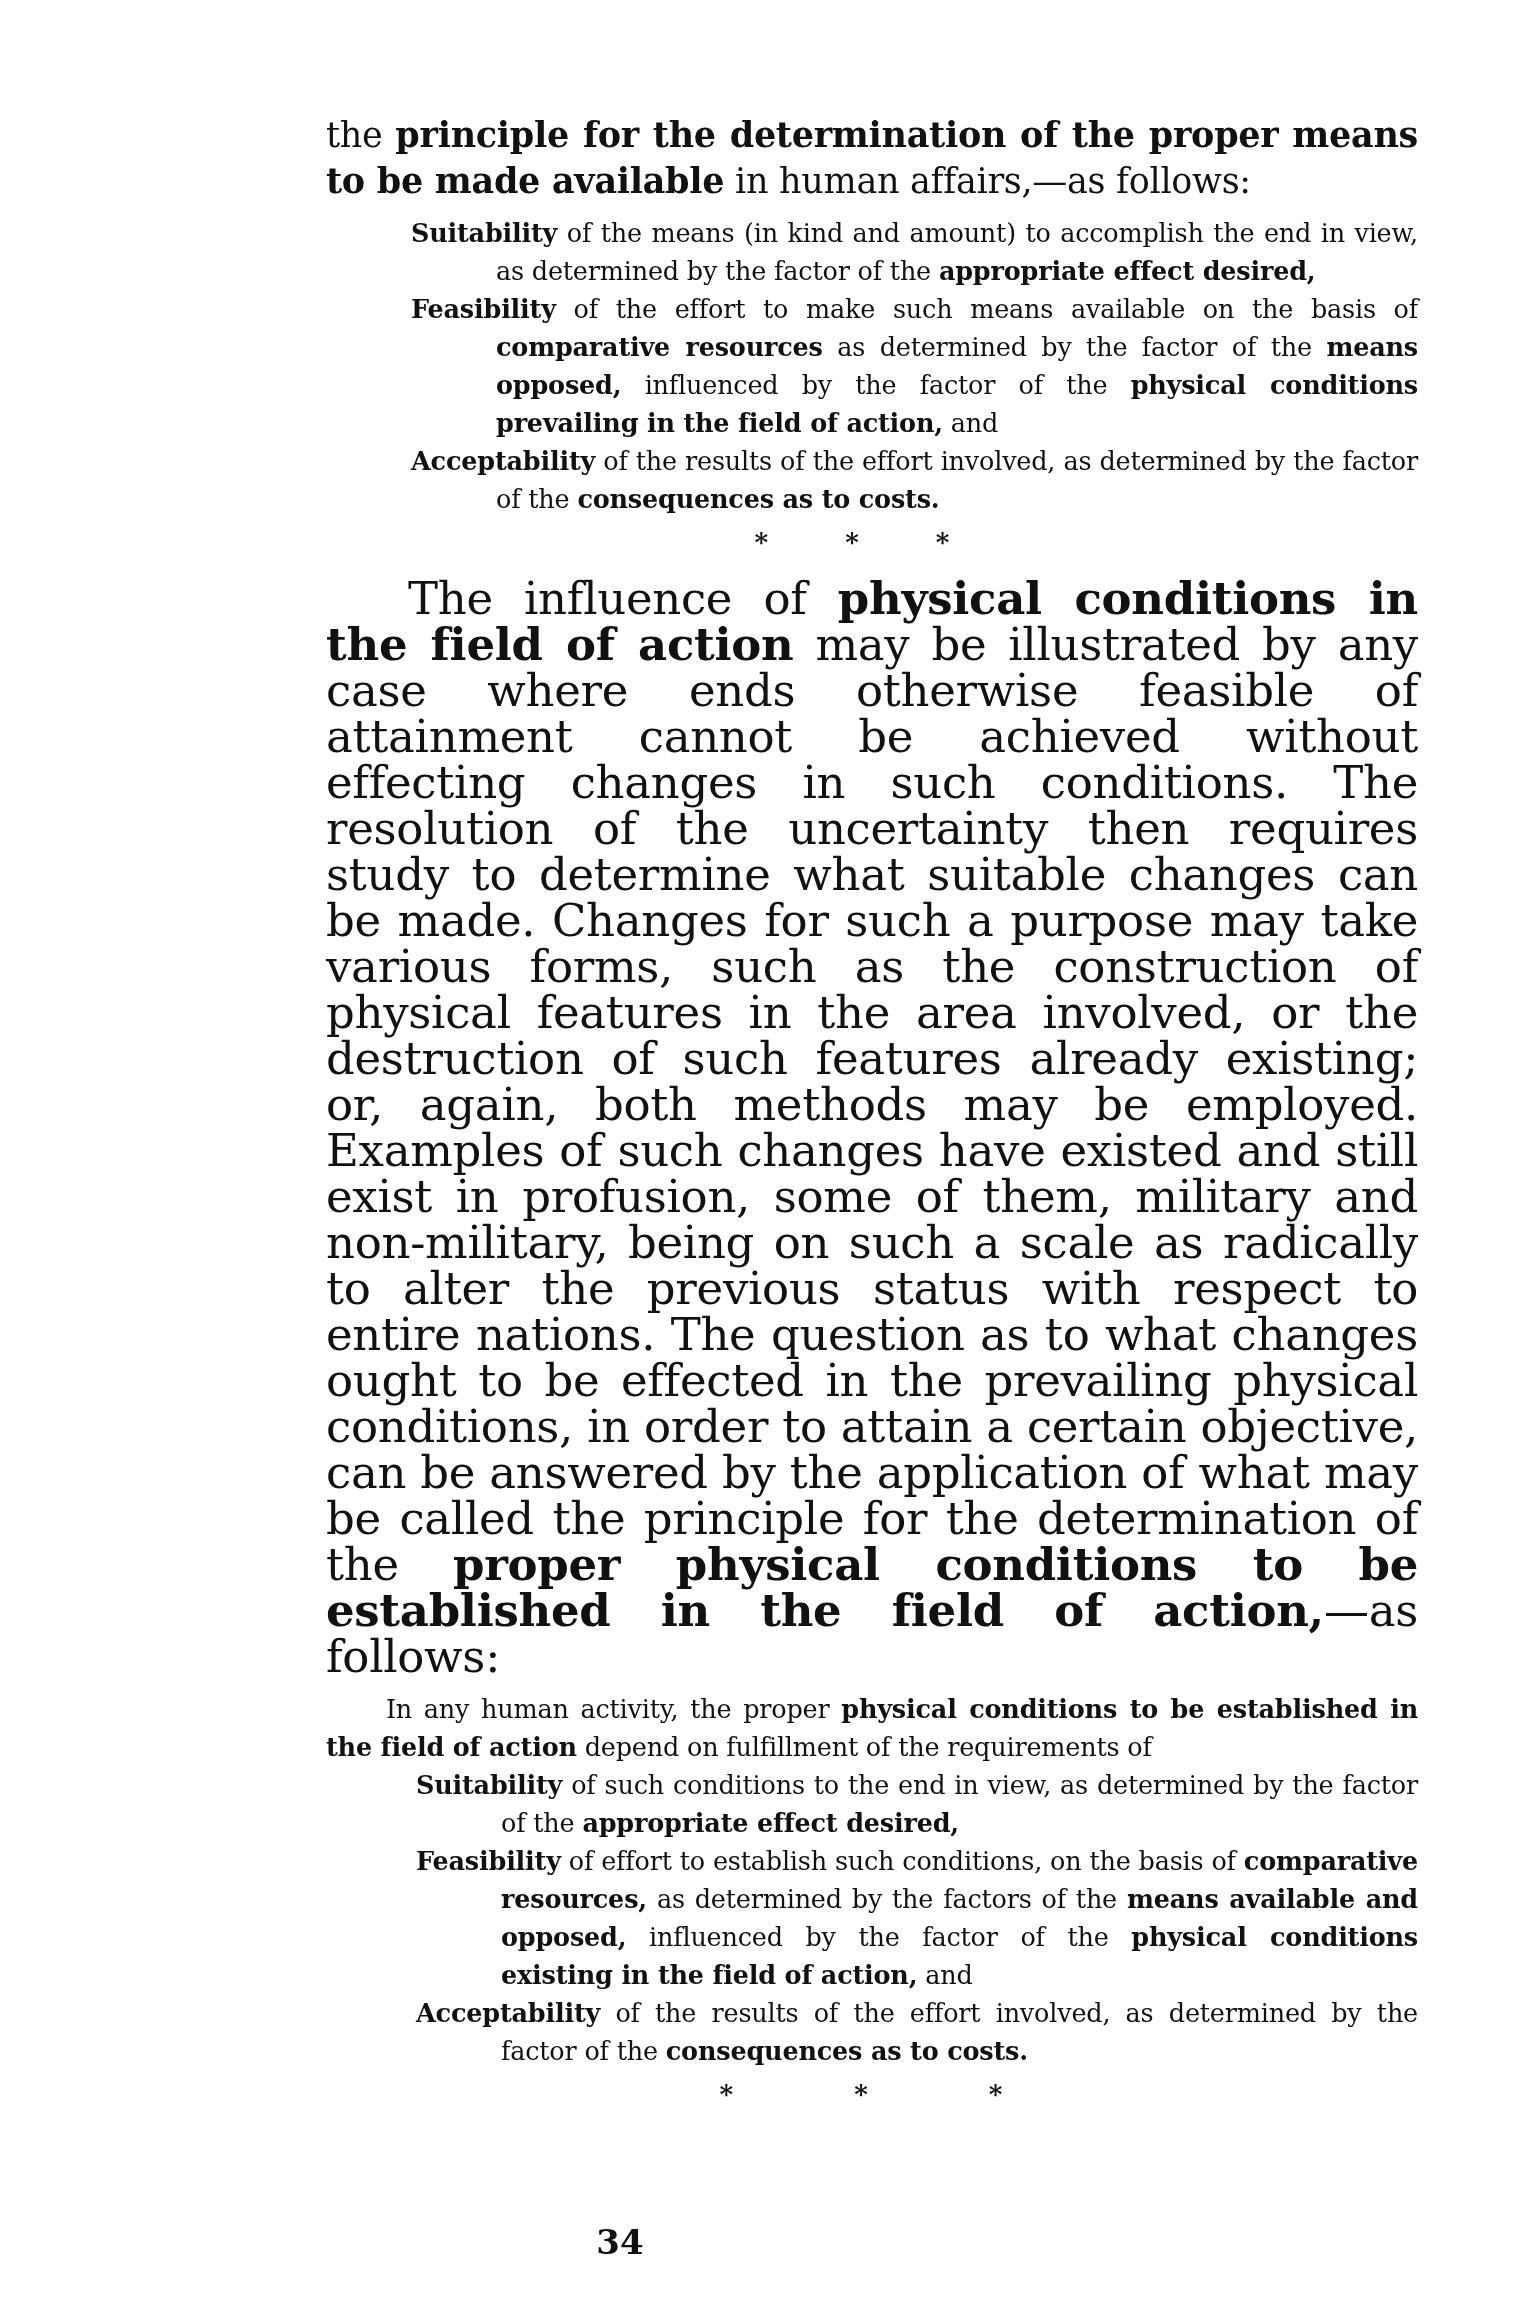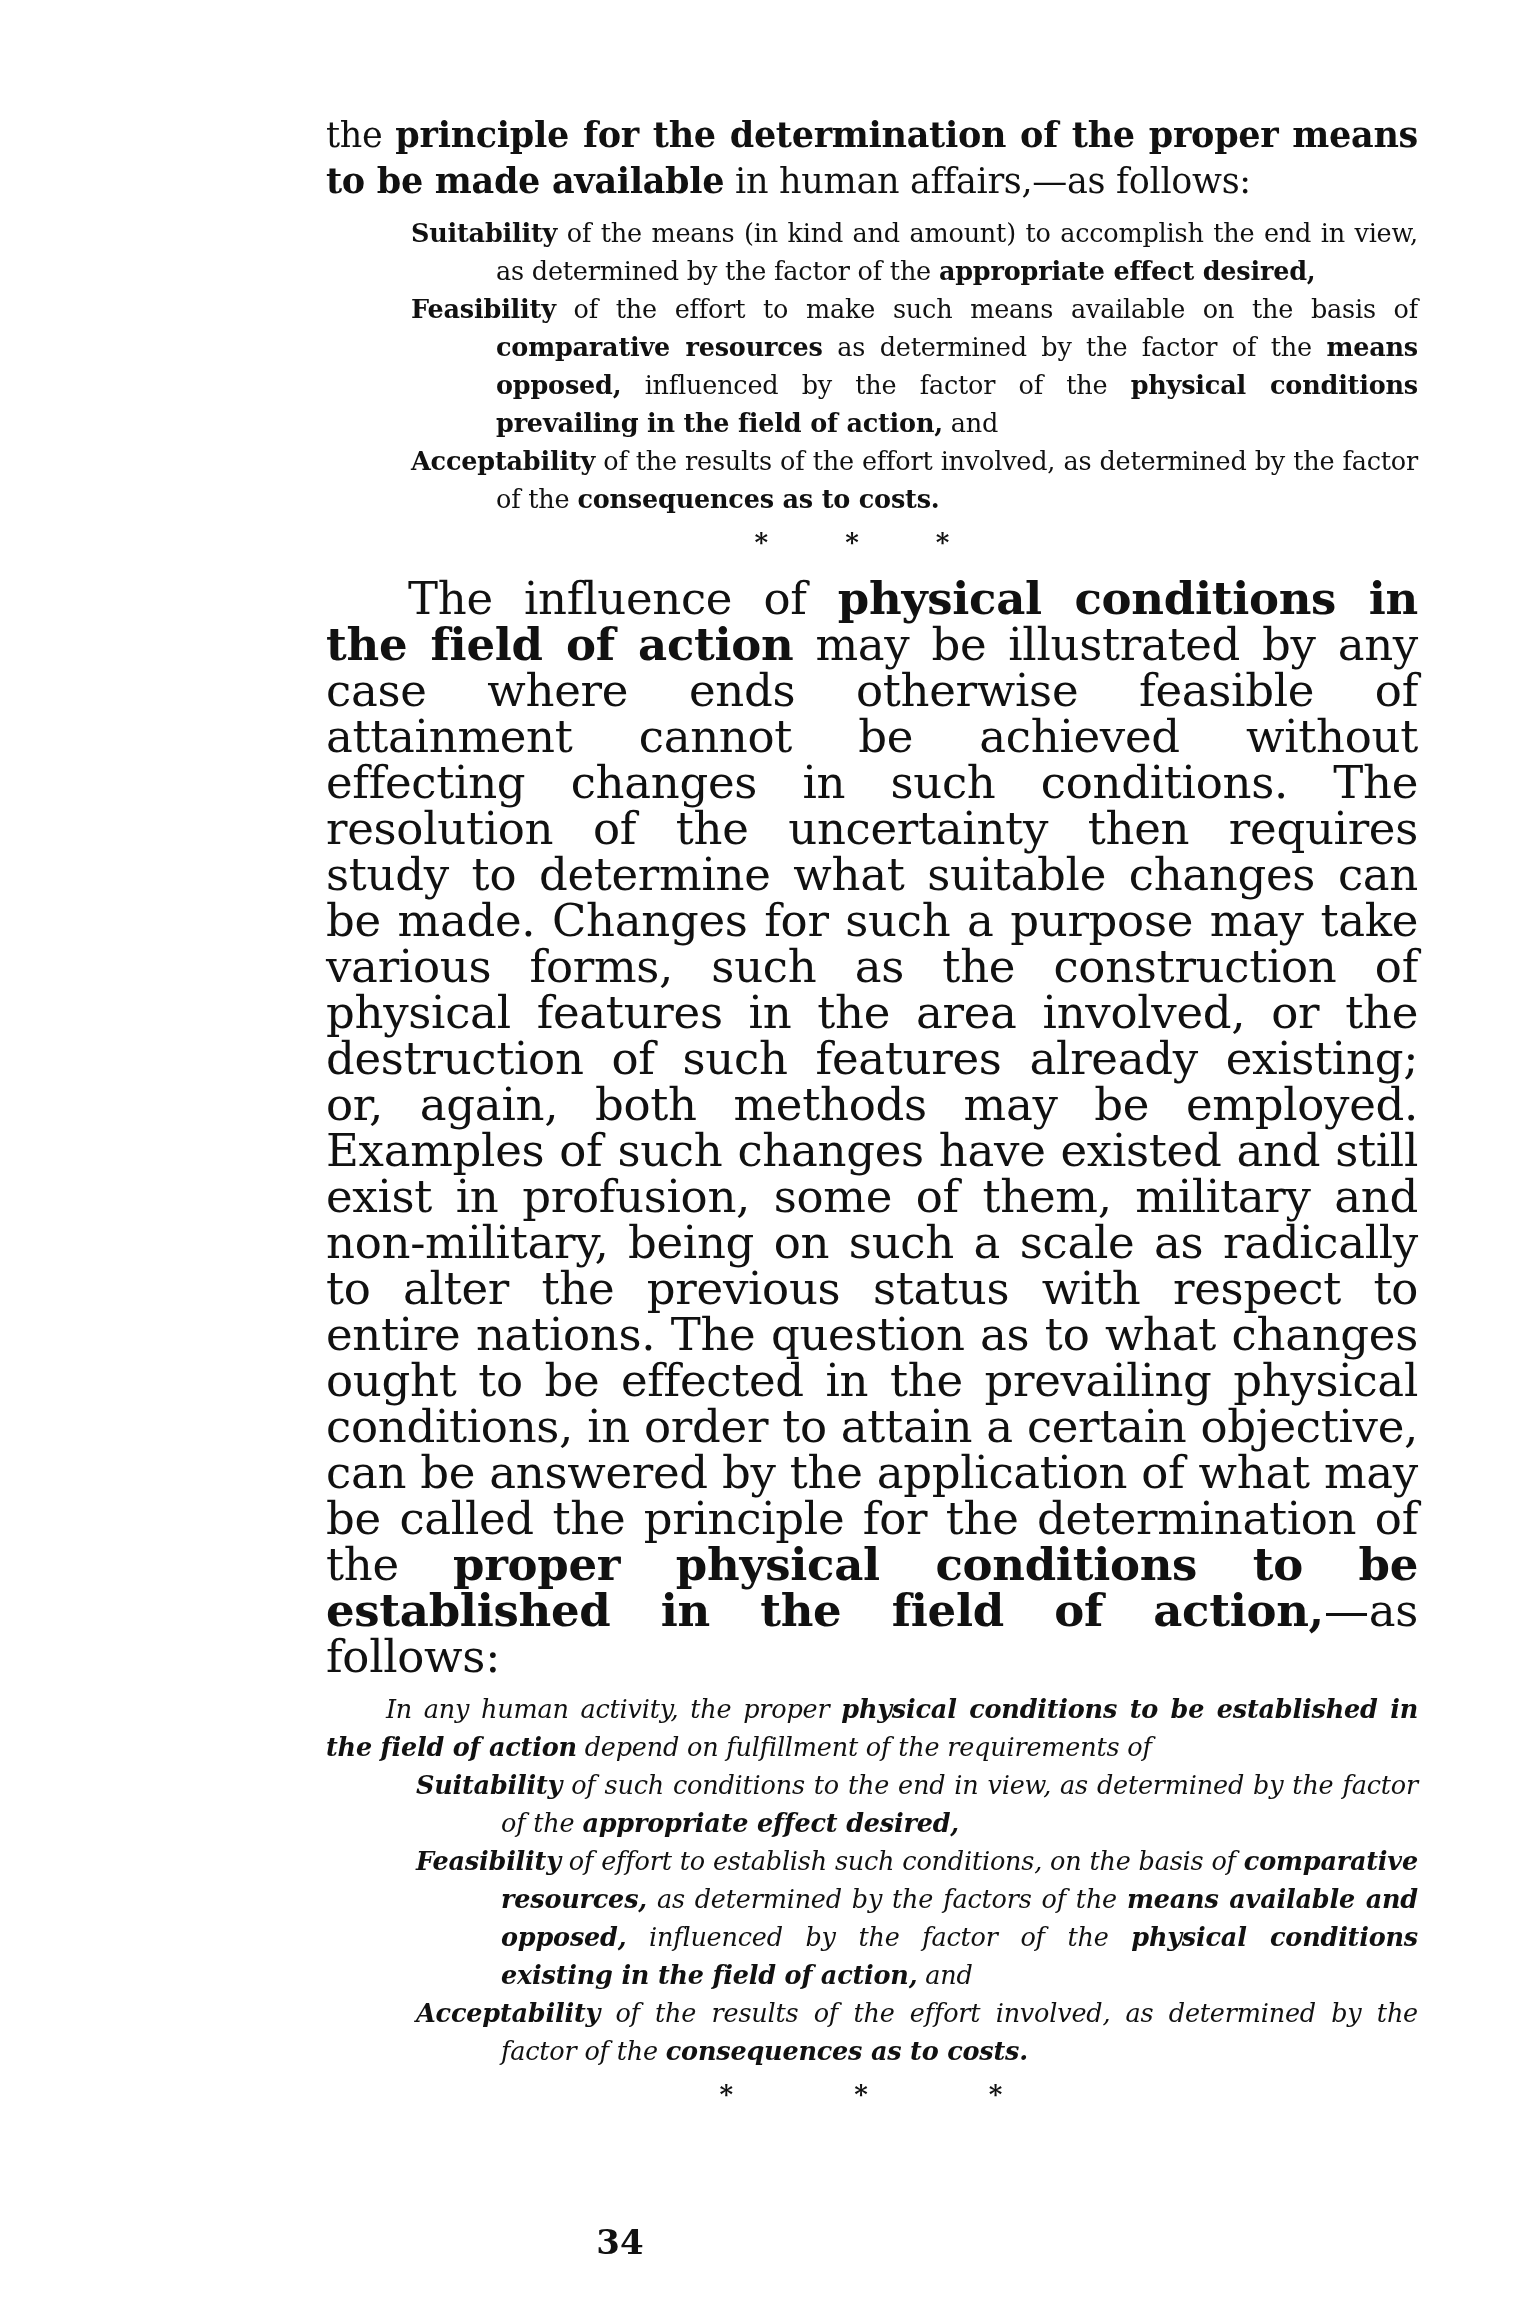--- a/index.html
+++ b/index.html
@@ -13,21 +13,21 @@
   .big.indent { text-indent: 82px; }
   .lead { font-size: 35px; line-height: 46px; margin: 0; text-align: justify; text-align-last: left; letter-spacing: -0.3px; }
 
   
   .principle { font-size: 25.5px; line-height: 38px; margin: 0; letter-spacing: -0.2px; }
   .principle .intro { text-indent: 60px; text-align: justify; margin: 0; }
   .principle .req { margin: 0 0 0 255px; padding-left: 0; }
   .principle .req-item { margin: 0; padding-left: 85px; text-indent: -85px; text-align: justify; text-align-last: left; margin-left: -85px; padding-left: 85px; }
   .block1 { margin-top: 10px; }
   .block1 .req { margin-left: 170px; }
-  .block2 { margin-top: 10px; font-style: italic; }
+  .block2 { margin-top: 10px; }
   .block2 .req { margin-left: 175px; }
 
   .stars { text-align: center; font-size: 26px; font-weight: bold; letter-spacing: 34px; height: 46px; line-height: 40px; margin: 4px 0 8px 0; padding-left: 34px; }
   .stars1 { margin-right: 40px; }
   .stars2 { margin-right: 0px; letter-spacing: 56px; }
 
   .page-number { position: absolute; left: 0; width: 1240px; top: 2222px; text-align: center;
                  font-size: 34px; font-weight: bold; font-family: "DejaVu Serif", serif; }
 </style>
 </head>

